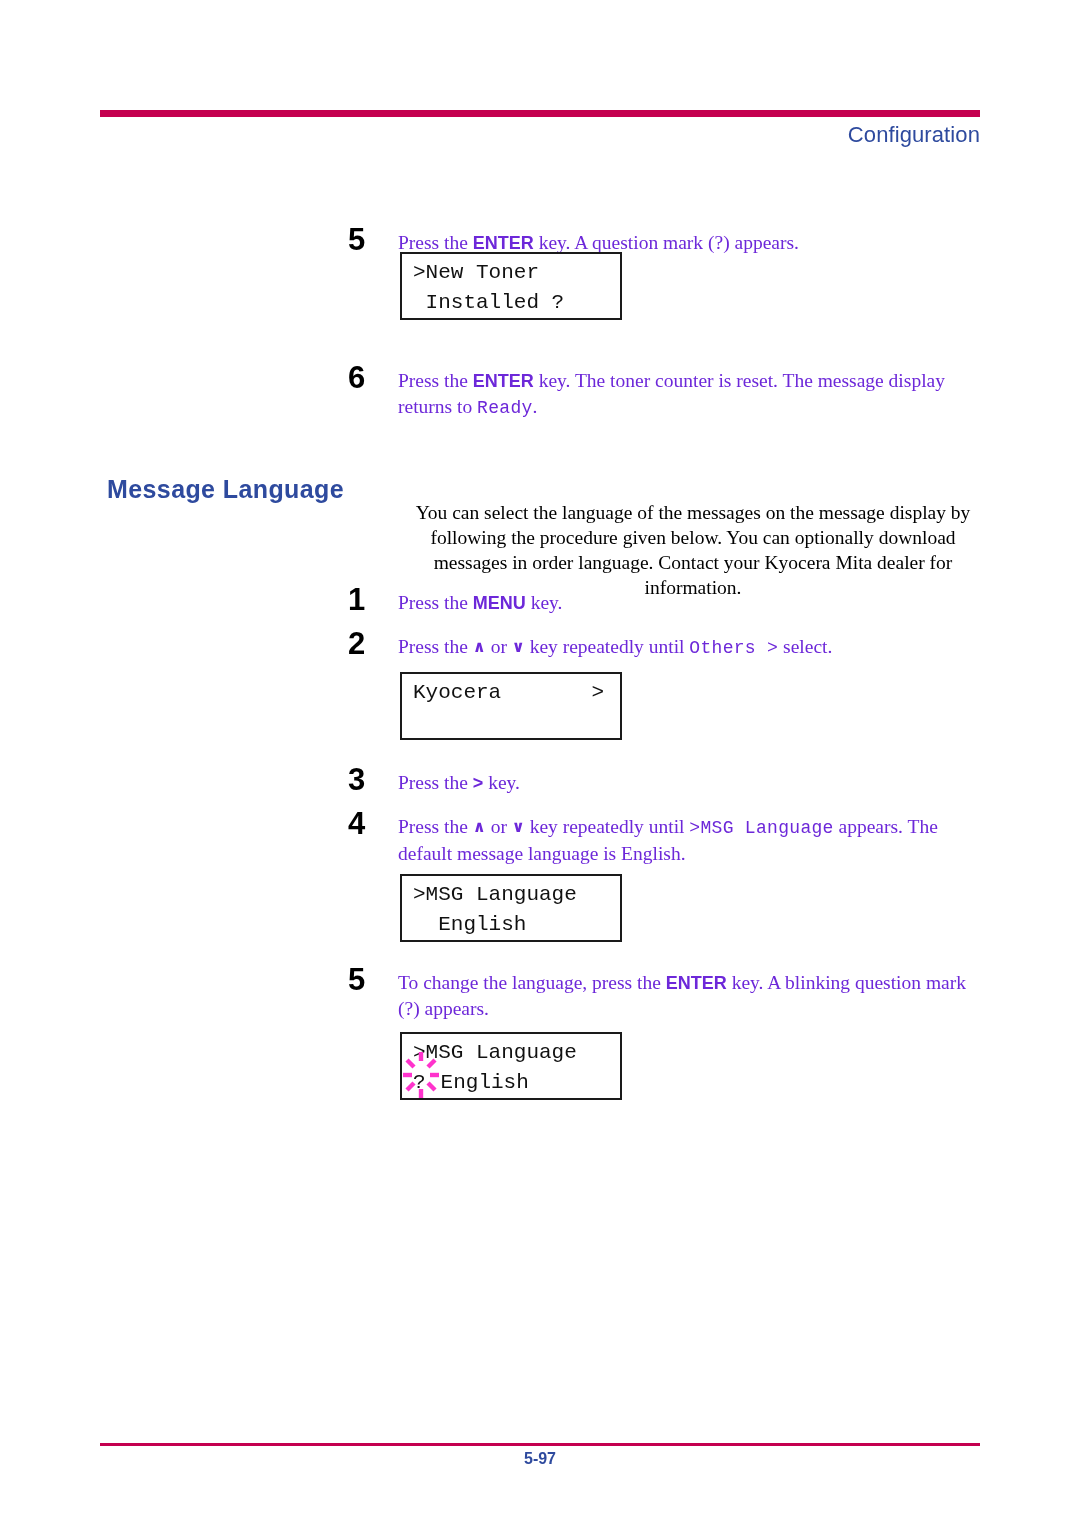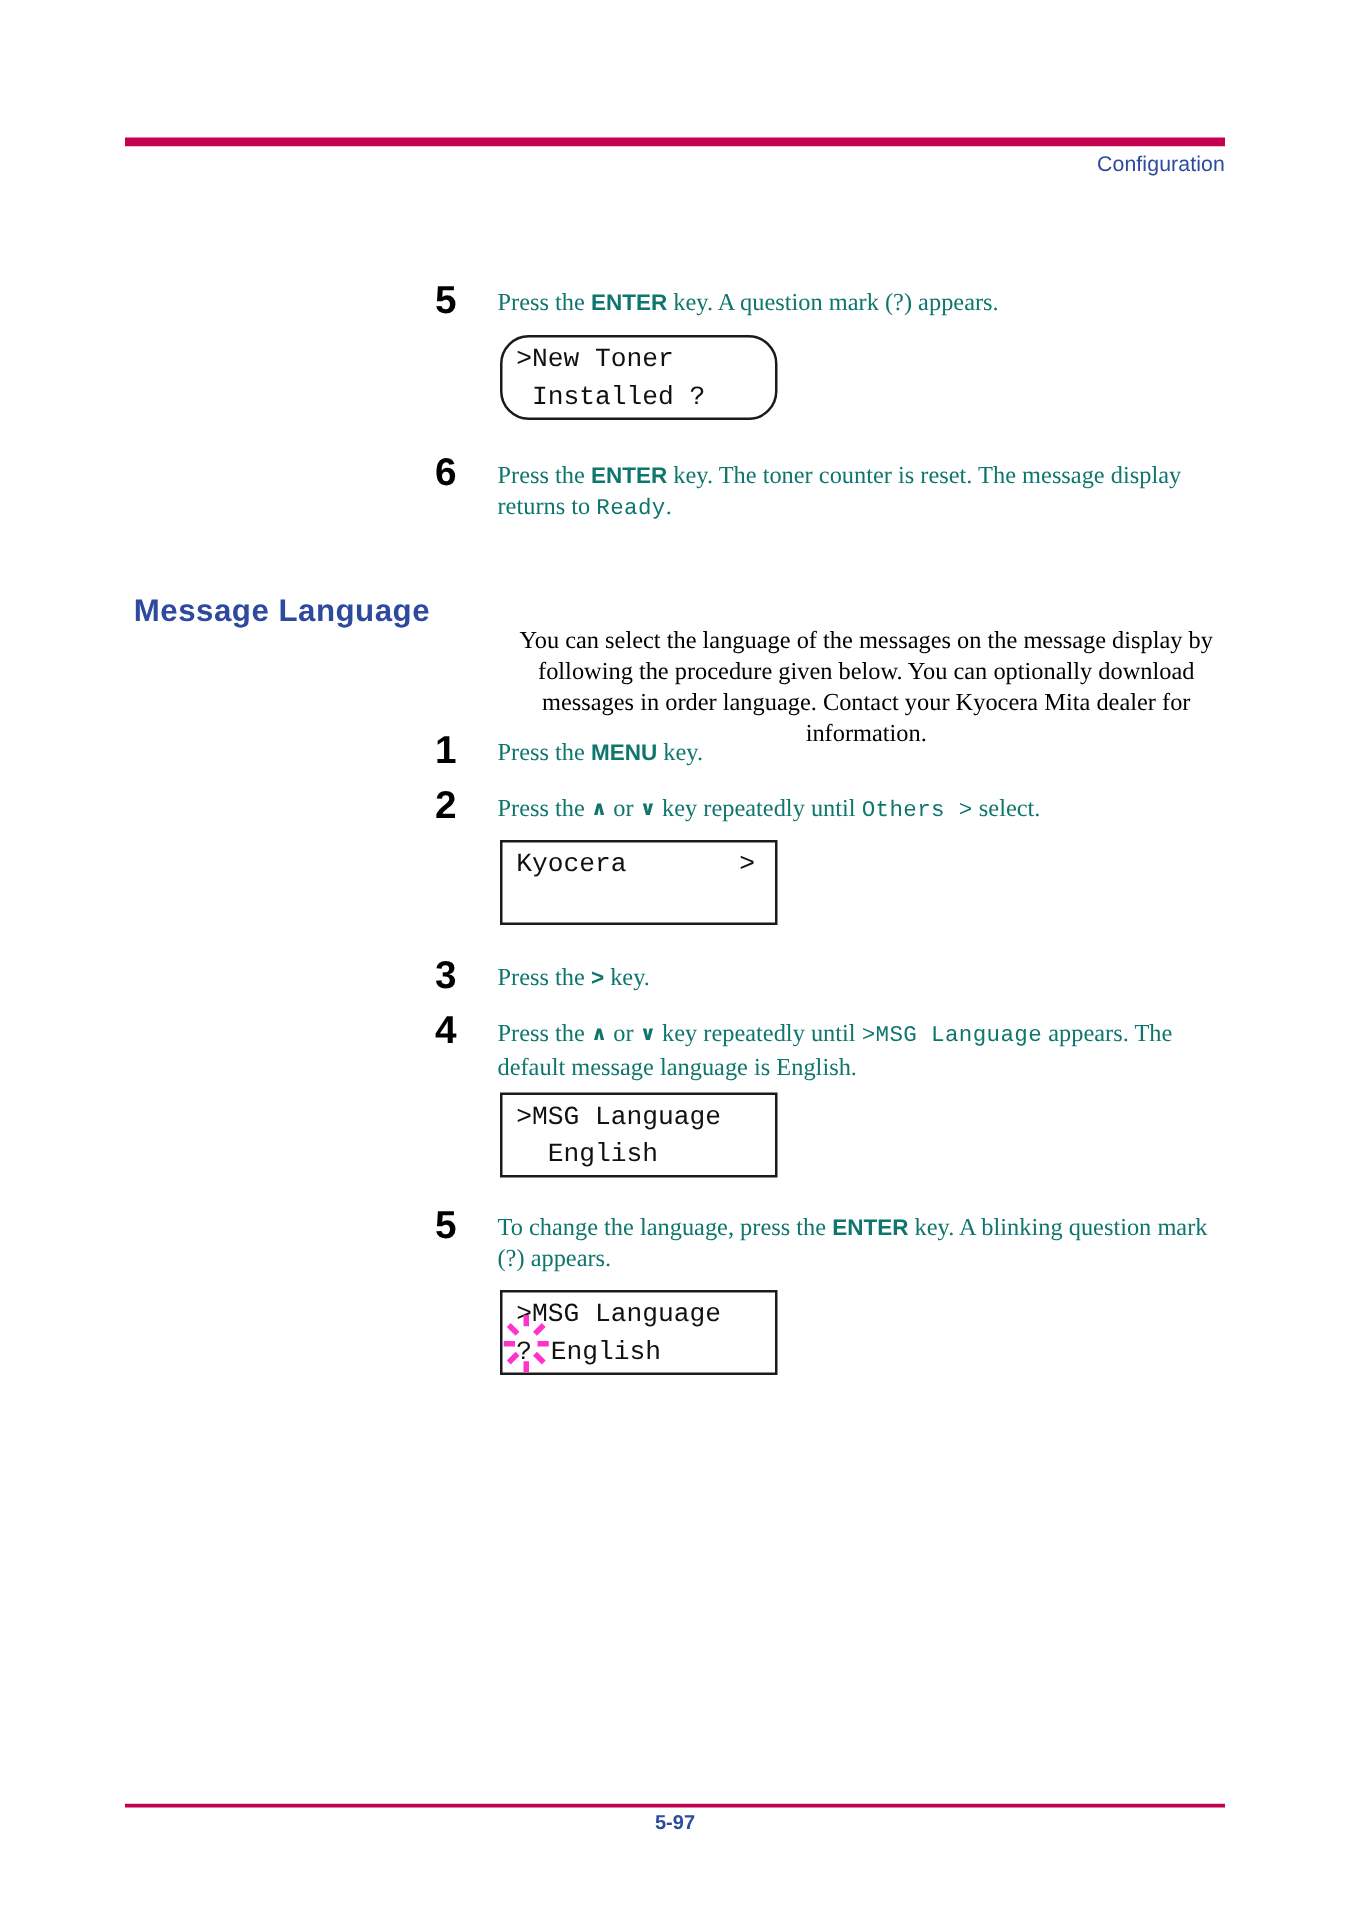--- a/index.html
+++ b/index.html
@@ -23,21 +23,21 @@
     top: 110px;
     width: 880px;
     height: 7px;
     background: #C4004F;
   }
   .header-label {
     position: absolute;
     right: 100px;
     top: 122px;
     font-family: "Liberation Sans", sans-serif;
-    font-size: 17px;
+    font-size: 22px;
     color: #2E4A9E;
     letter-spacing: 0.1px;
   }
 
   
   .footer-rule {
     position: absolute;
     left: 100px;
     top: 1443px;
     width: 880px;
@@ -83,21 +83,21 @@
     font-weight: bold;
     font-size: 31px;
     line-height: 31px;
     color: #000;
   }
   .step-body {
     margin-left: 50px;
     font-family: "Liberation Serif", serif;
     font-size: 19.5px;
     line-height: 25px;
-    color: #0f766e;
+    color: #6d28d9;
   }
   .kb {
     font-family: "Liberation Sans", sans-serif;
     font-weight: bold;
     font-size: 18px;
   }
   .mono {
     font-family: "Liberation Mono", monospace;
     font-size: 18px;
     letter-spacing: 0.3px;
@@ -174,21 +174,21 @@
 <body>
 
 <div class="header-rule"></div>
 <div class="header-label">Configuration</div>
 
 <div class="step" style="top:230px;">
   <div class="step-num">5</div>
   <div class="step-body"><span>Press the </span><span class="kb">ENTER</span><span> key. A question mark (?) appears.</span></div>
 </div>
 
-<div class="lcd" style="top:268px;border-radius:23px;">
+<div class="lcd" style="top:252px;">
   <div class="lcd-line"><span>&gt;New Toner</span></div>
   <div class="lcd-line"><span> Installed ?</span></div>
 </div>
 
 <div class="step" style="top:368px;">
   <div class="step-num">6</div>
   <div class="step-body"><span>Press the </span><span class="kb">ENTER</span><span> key. The toner counter is reset. The message display returns to </span><span class="mono">Ready</span><span>.</span></div>
 </div>
 
 <div class="section-heading" style="top:450px;margin-top:25px;">Message Language</div>

